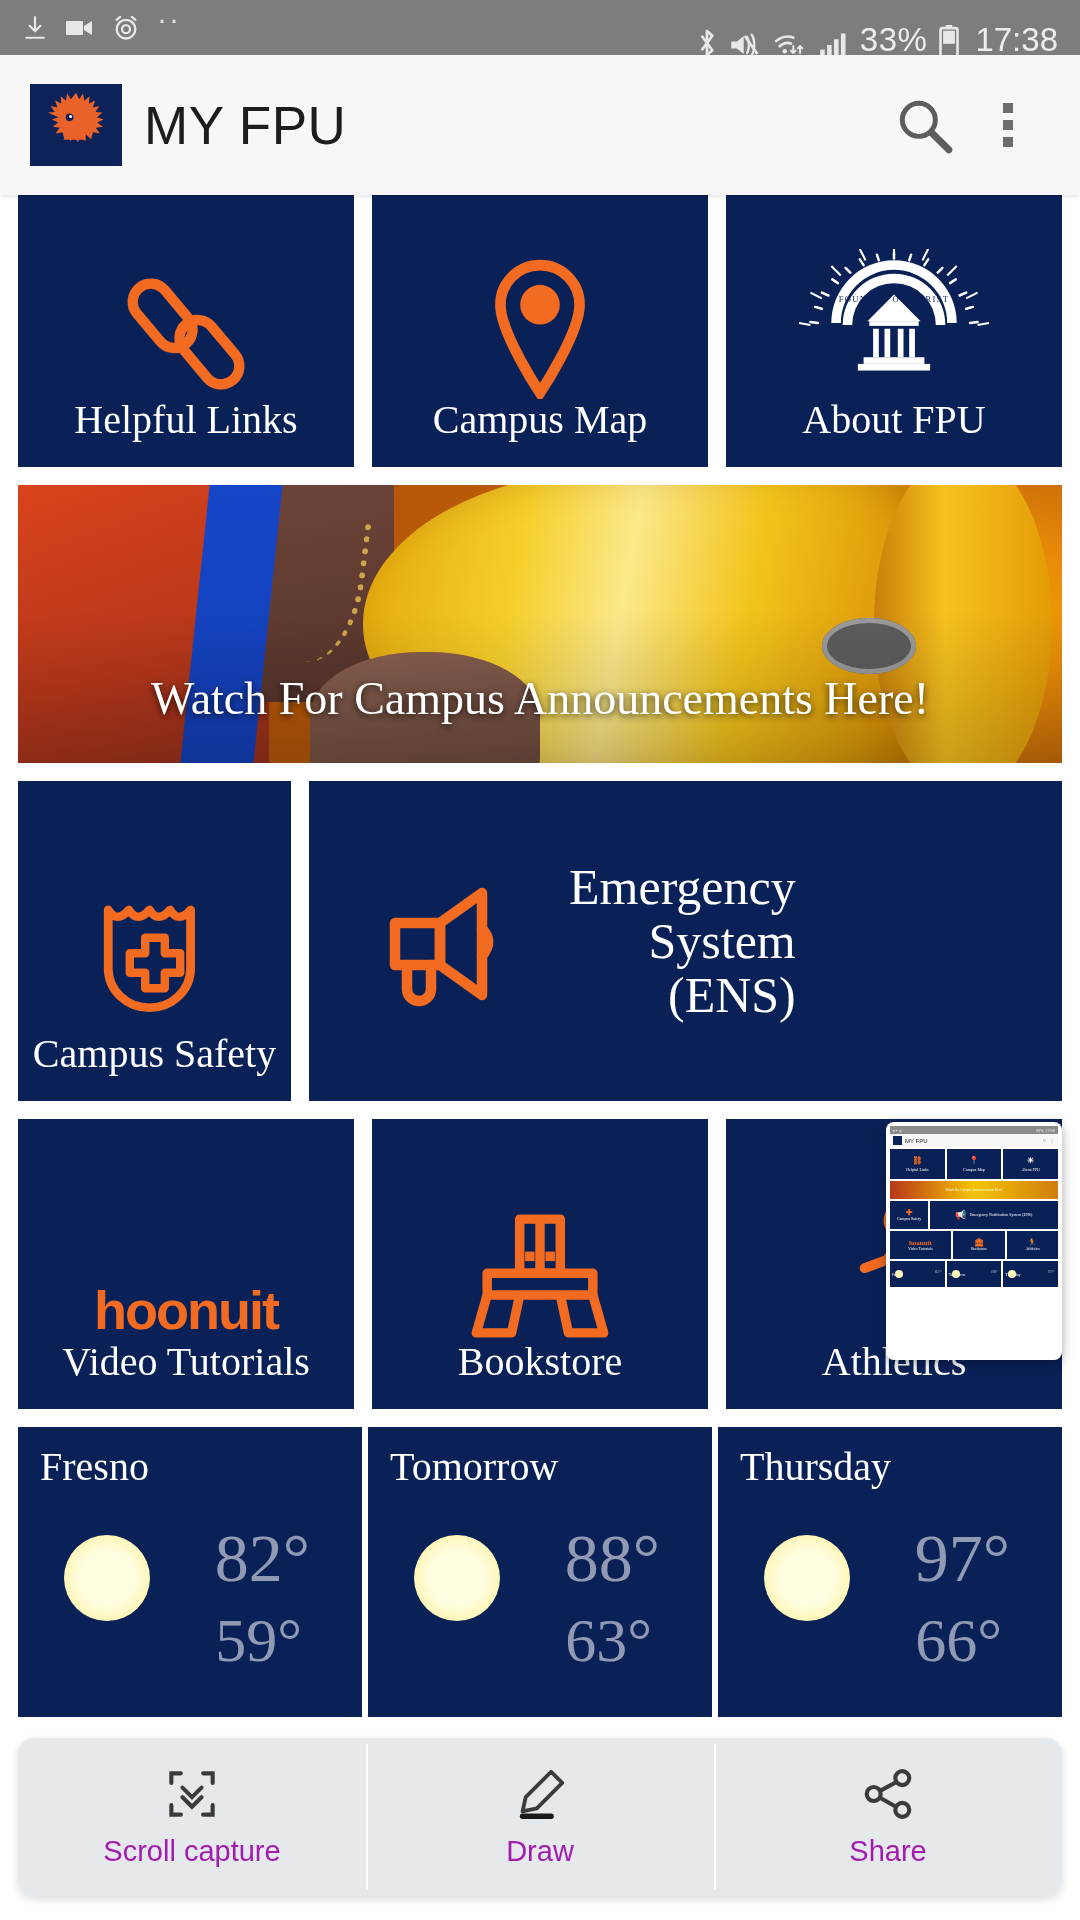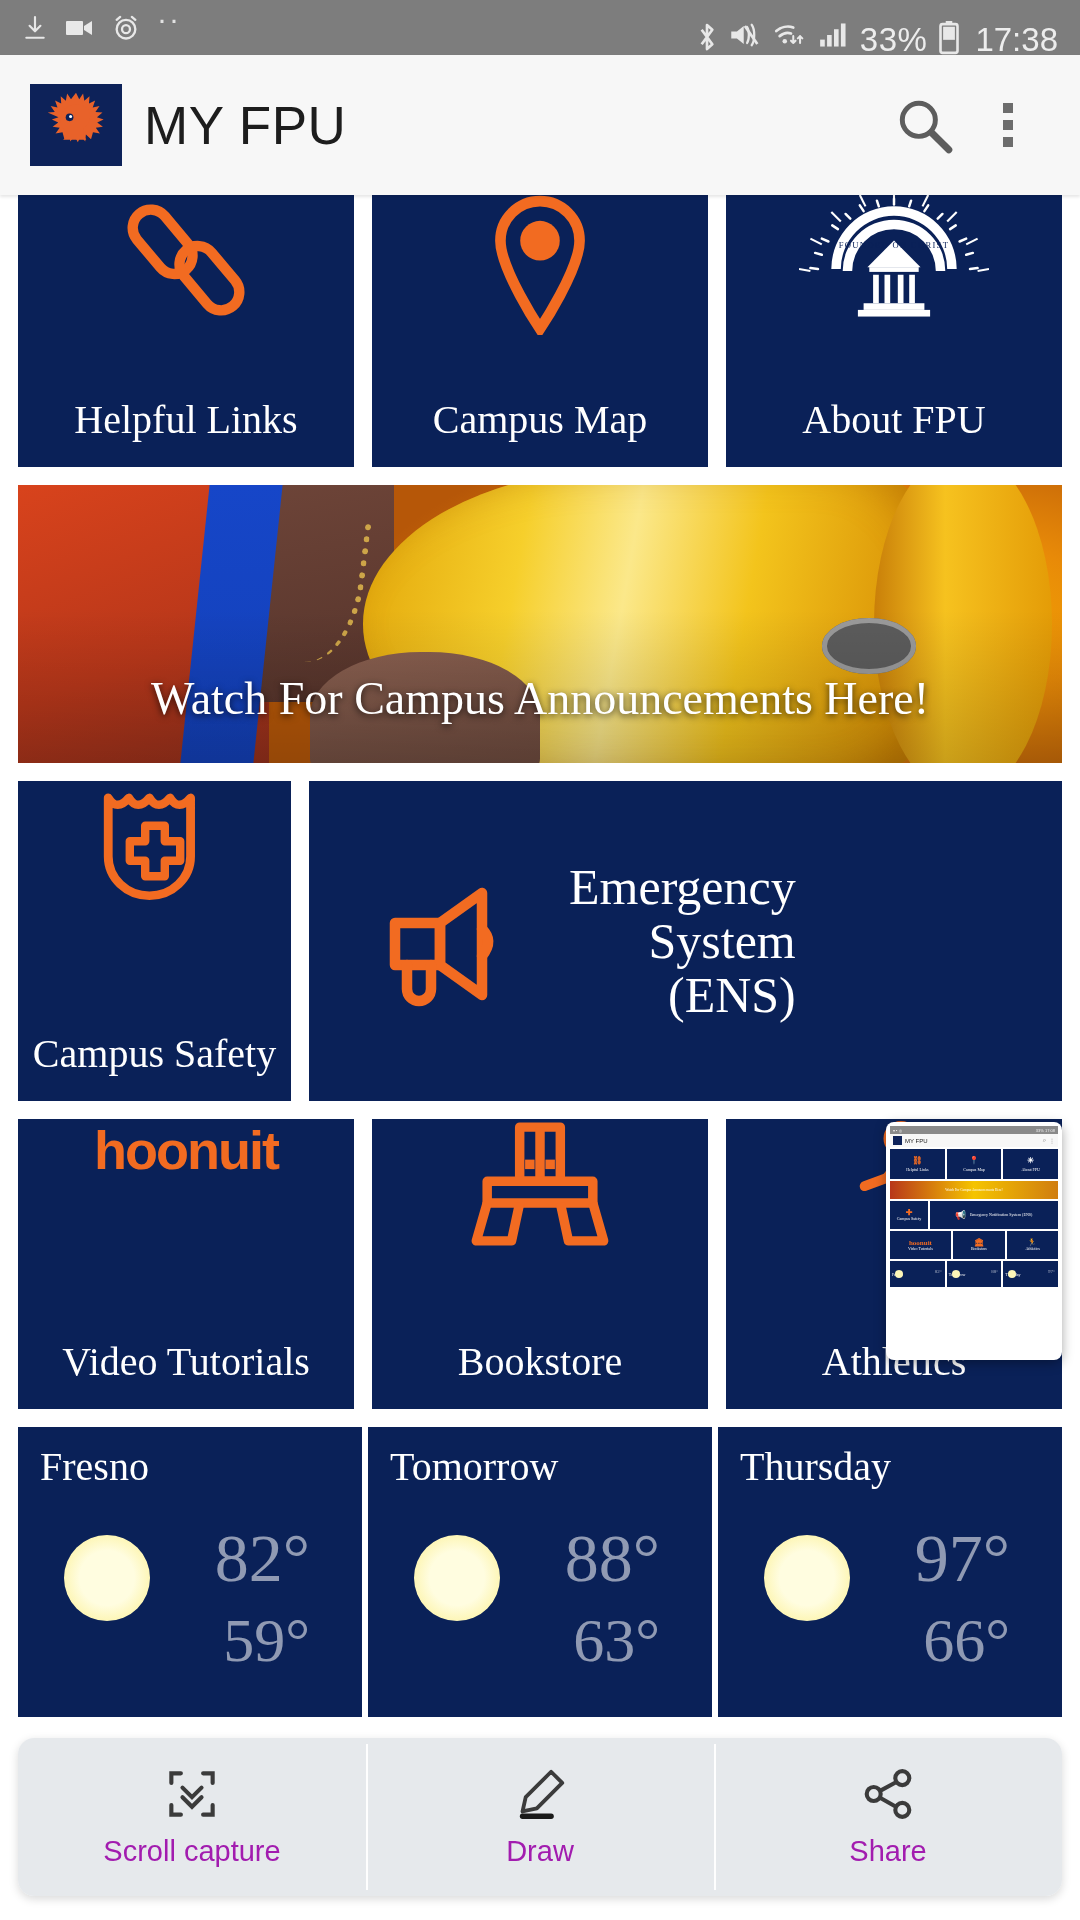--- a/index.html
+++ b/index.html
@@ -13,21 +13,21 @@
 
   
   .statusbar {
     position: absolute; top: 0; left: 0; width: 1080px; height: 55px;
     background: #7d7d7d; color: #e8e8e8;
     display: flex; align-items: center; justify-content: space-between;
     padding: 0 22px;
     font-family: "Liberation Sans", sans-serif;
   }
   .sb-left { display: flex; align-items: center; gap: 17px; }
-  .sb-right { display: flex; align-items: flex-start; gap: 11px; margin-top: 24px; }
+  .sb-right { display: flex; align-items: flex-end; gap: 11px; margin-top: 24px; }
   .sb-ico { display: inline-block; line-height: 0; }
   .sb-text { font-size: 33px; letter-spacing: .5px; color: #ededed; }
   .sb-time { font-size: 33px; color: #ededed; margin-left: 4px; }
   .twodots { font-size: 30px; letter-spacing: 2px; color: #e2e2e2; position: relative; top: -9px;}
 
   
   .appbar {
     position: absolute; top: 55px; left: 0; width: 1080px; height: 140px;
     background: #f7f7f7;
     display: flex; align-items: center;
@@ -53,21 +53,21 @@
   
   .content { position: absolute; top: 195px; left: 0; width: 1080px; }
 
   .tile-row { display: flex; gap: 18px; padding: 0 18px; margin-bottom: 18px; }
   .tile {
     background: #0a2158; position: relative;
     display: flex; flex-direction: column;
     align-items: center; justify-content: flex-end;
     padding-bottom: 26px;
   }
-  .tile .ticon { flex: 1 1 auto; display: flex; align-items: flex-start; justify-content: center; width:100%; }
+  .tile .ticon { flex: 1 1 auto; display: flex; align-items: flex-end; justify-content: center; width:100%; }
   .tile .tlabel {
     color: #fff; font-size: 40px; text-align: center;
     font-family: "Liberation Serif", serif; line-height: 1.05;
     white-space: nowrap;
   }
   .t3 { flex: 1 1 0; height: 272px; }
 
   
   .banner {
     position: relative; height: 278px; margin: 0 18px 18px 18px;
@@ -139,21 +139,21 @@
 
   .hoonuit { color: #f26b21; font-size: 54px; font-family: "Liberation Sans", sans-serif; font-weight: 700; letter-spacing: -2px; }
 
   
   .weather-row { display: flex; gap: 6px; padding: 0 18px; }
   .wcard { flex: 1 1 0; height: 290px; background: #0a2158; position: relative; padding: 16px 0 0 22px; }
   .wcard .wtitle { color: #fff; font-size: 40px; font-family: "Liberation Serif", serif; }
   .wsun { position: absolute; left: 46px; top: 108px; width: 86px; height: 86px; border-radius: 50%;
           background: radial-gradient(circle, #fffde0 45%, #fdf6b8 70%, rgba(253,246,184,0) 78%); }
   .whi { position: absolute; right: 52px; top: 92px; color: rgba(255,255,255,.55); font-size: 68px; font-family:"Liberation Serif",serif; }
-  .wlo { position: absolute; right: 52px; top: 178px; color: rgba(255,255,255,.55); font-size: 62px; font-family:"Liberation Serif",serif; }
+  .wlo { position: absolute; right: 60px; top: 178px; color: rgba(255,255,255,.55); font-size: 62px; font-family:"Liberation Serif",serif; }
 
   
   .sstoolbar {
     position: absolute; left: 18px; bottom: 24px; width: 1044px; height: 158px;
     background: rgba(228,231,235,.93);
     border-radius: 16px;
     display: flex; align-items: center;
     box-shadow: 0 3px 10px rgba(0,0,0,.15);
     z-index: 20;
   }

